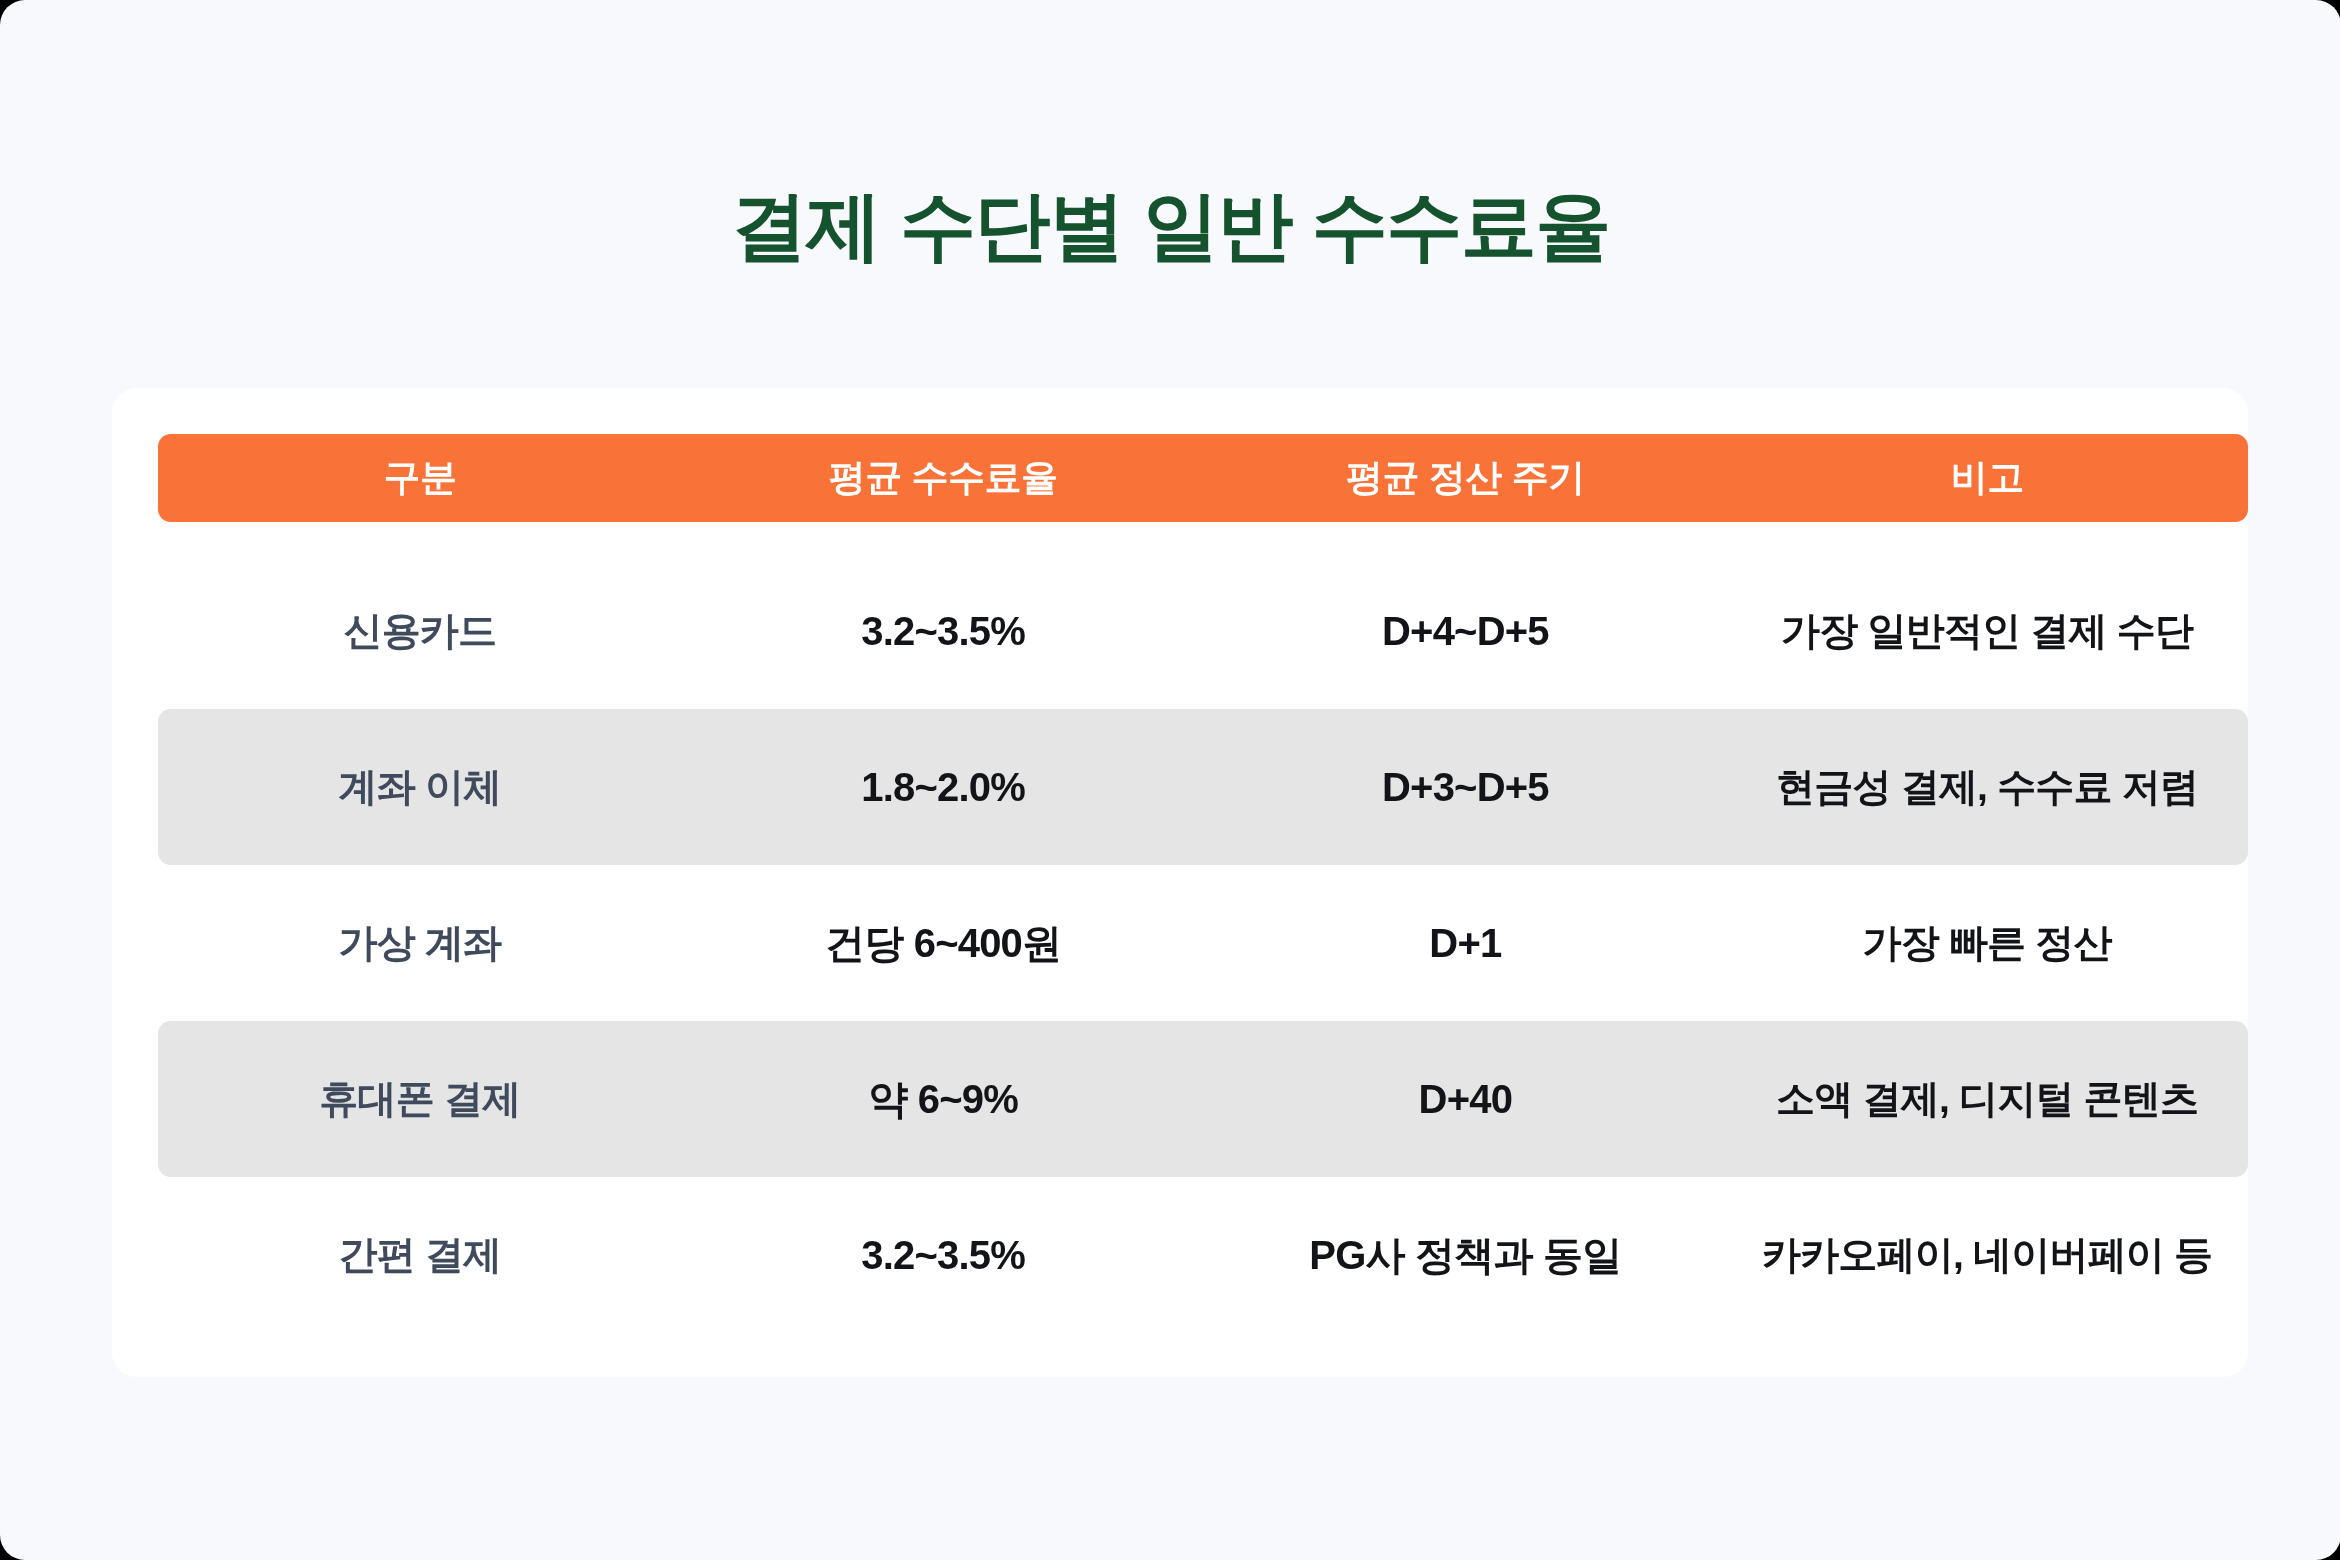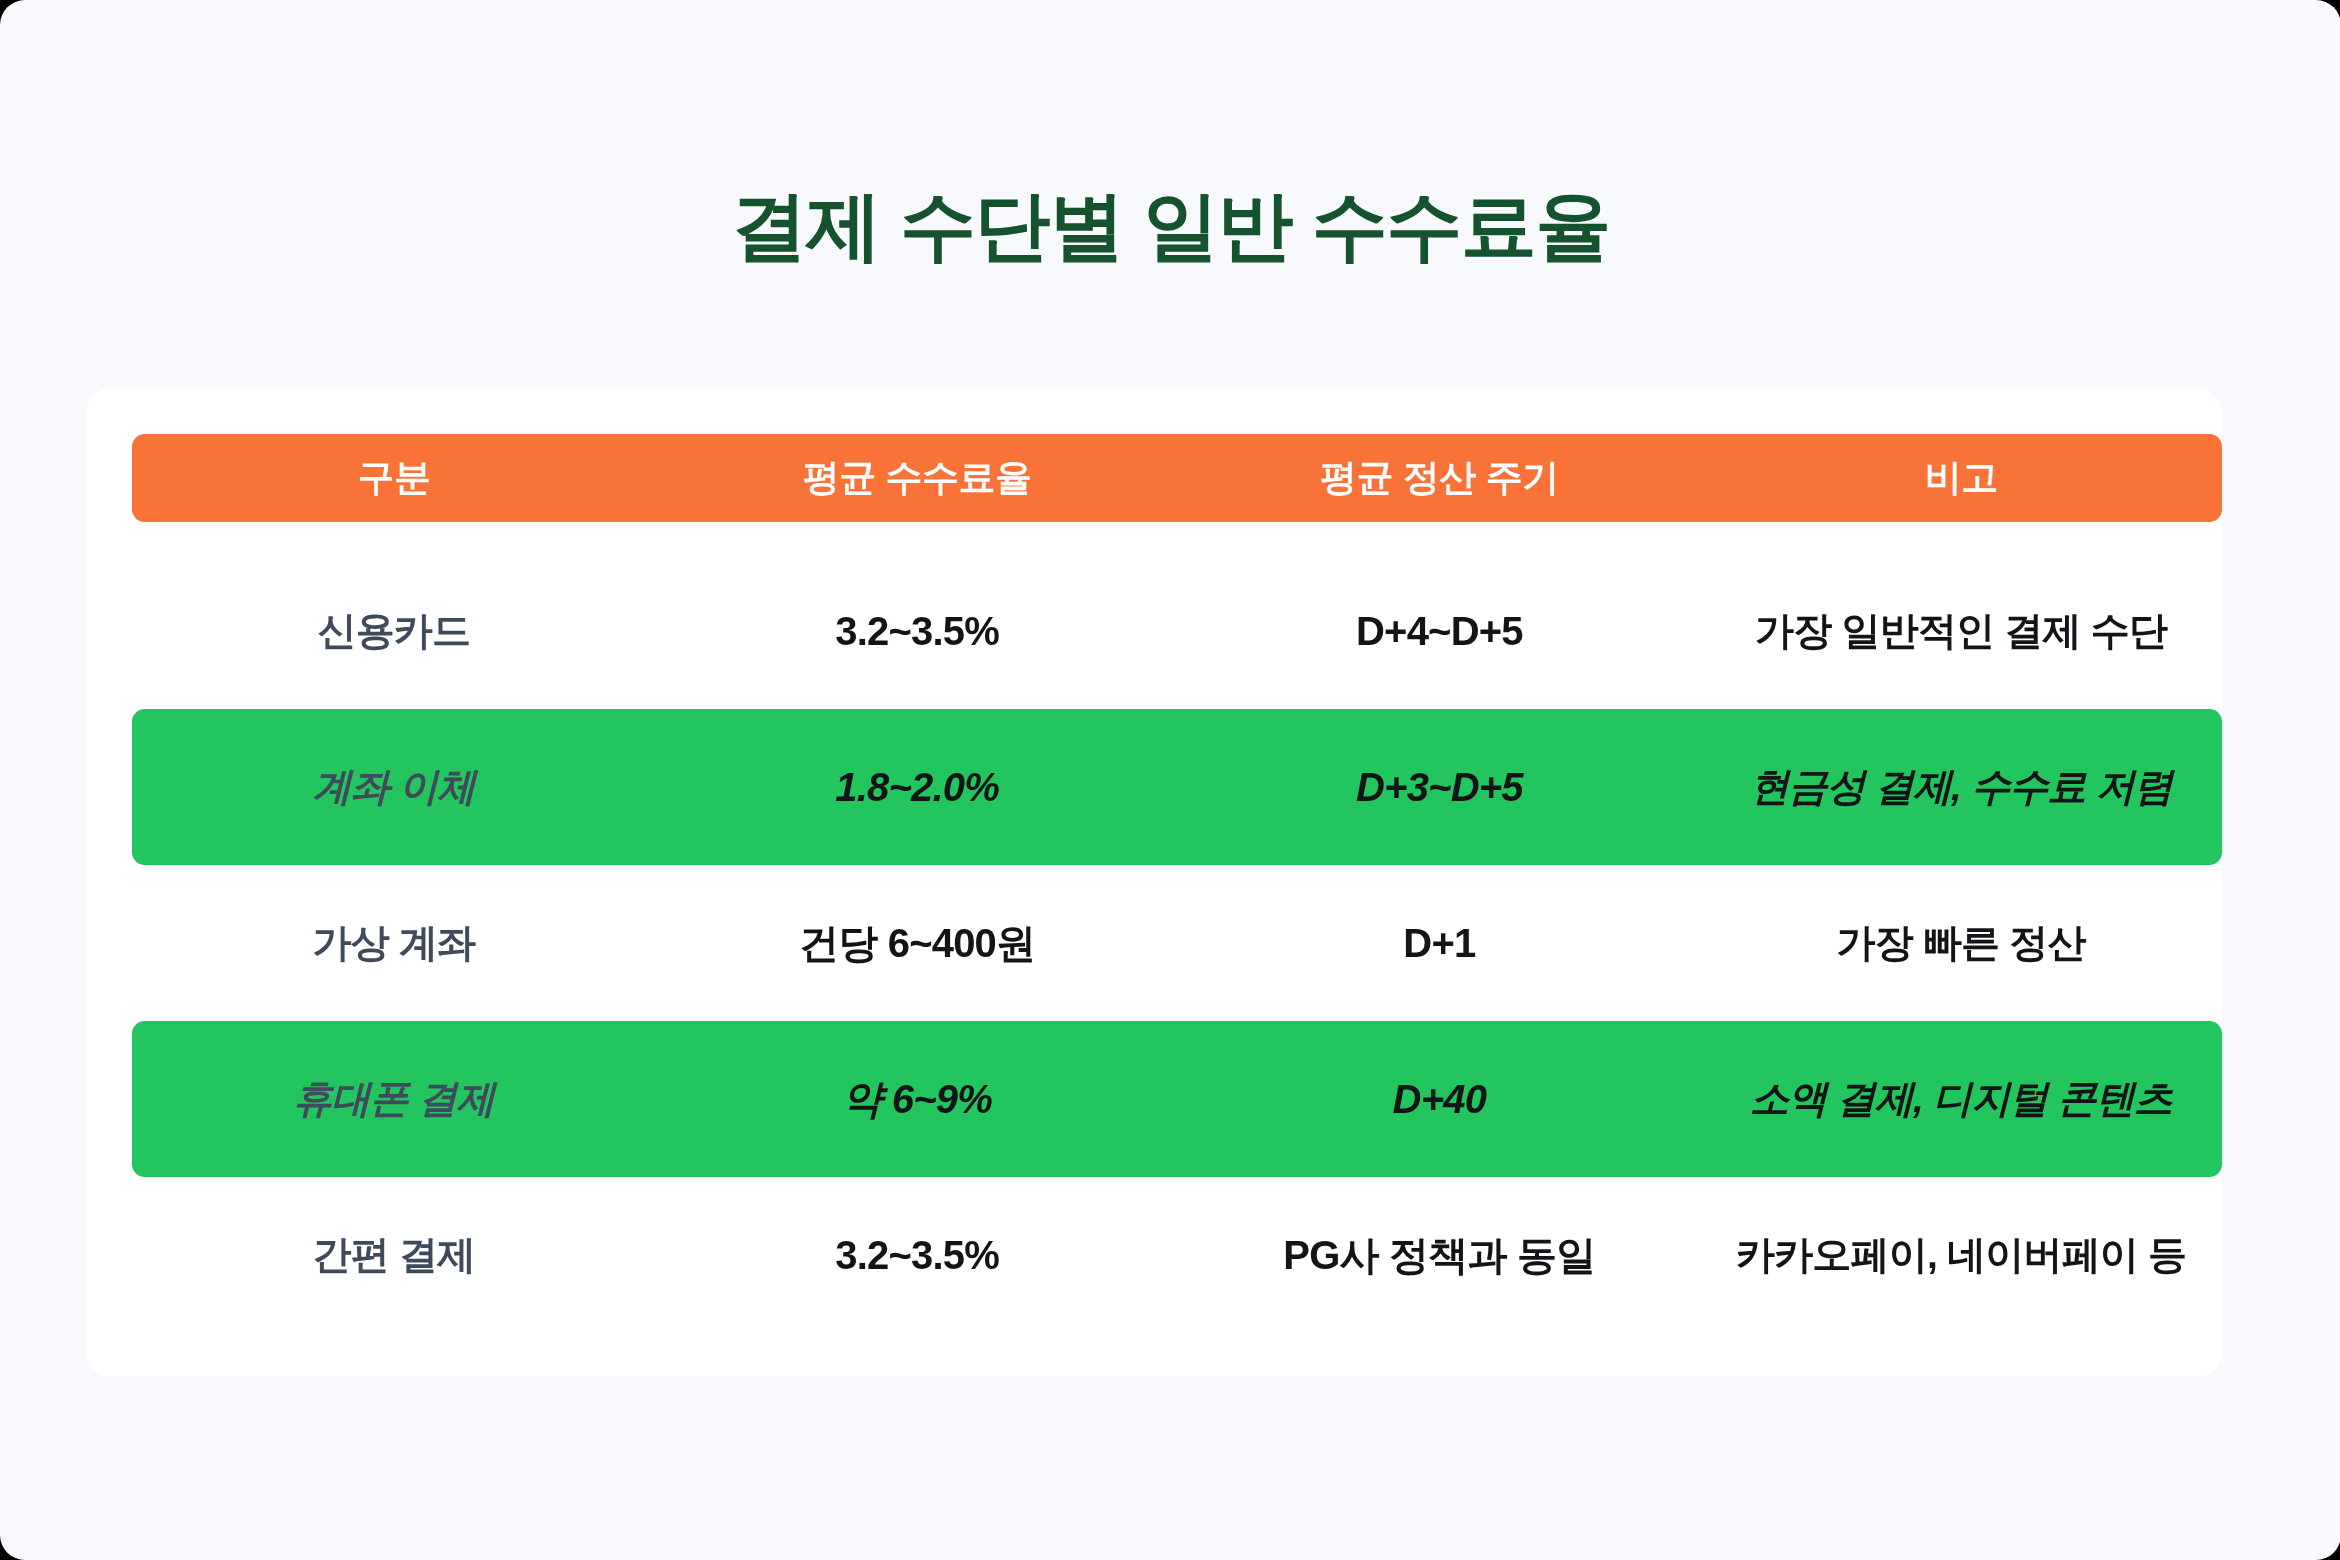--- a/index.html
+++ b/index.html
@@ -35,21 +35,21 @@
     font-weight: 800;
     letter-spacing: -1.5px;
     color: #14532d;
     line-height: 1.2;
     white-space: nowrap;
   }
 
   
   #table-card {
     position: absolute;
-    left: 86px;
+    left: 112px;
     top: 388px;
     width: 2136px;
     height: 989px;
     background: #FFFFFF;
     border-radius: 25px;
     box-sizing: border-box;
   }
 
   
   .tbl {
@@ -67,23 +67,22 @@
   }
 
   .row.header {
     height: 88px;
     background: #F97238;
     border-radius: 12.7px;
     margin-bottom: 31px;
   }
 
   .row.striped {
-    background: #22c55e;
+    background: #e5e5e5;
     border-radius: 12.7px;
-    font-style: italic;
   }
 
   .cell {
     text-align: center;
     box-sizing: border-box;
     padding: 0 9.8px;
     white-space: nowrap;
     overflow: hidden;
   }
 

